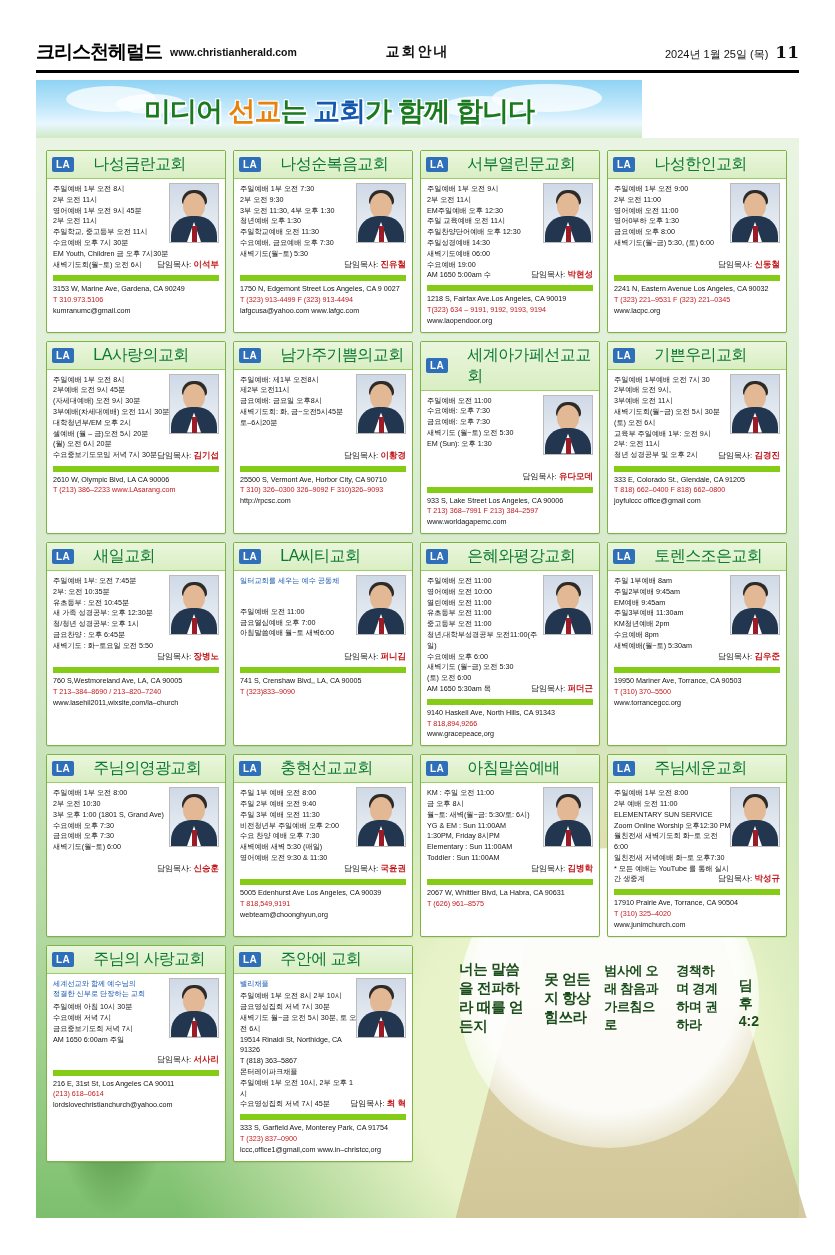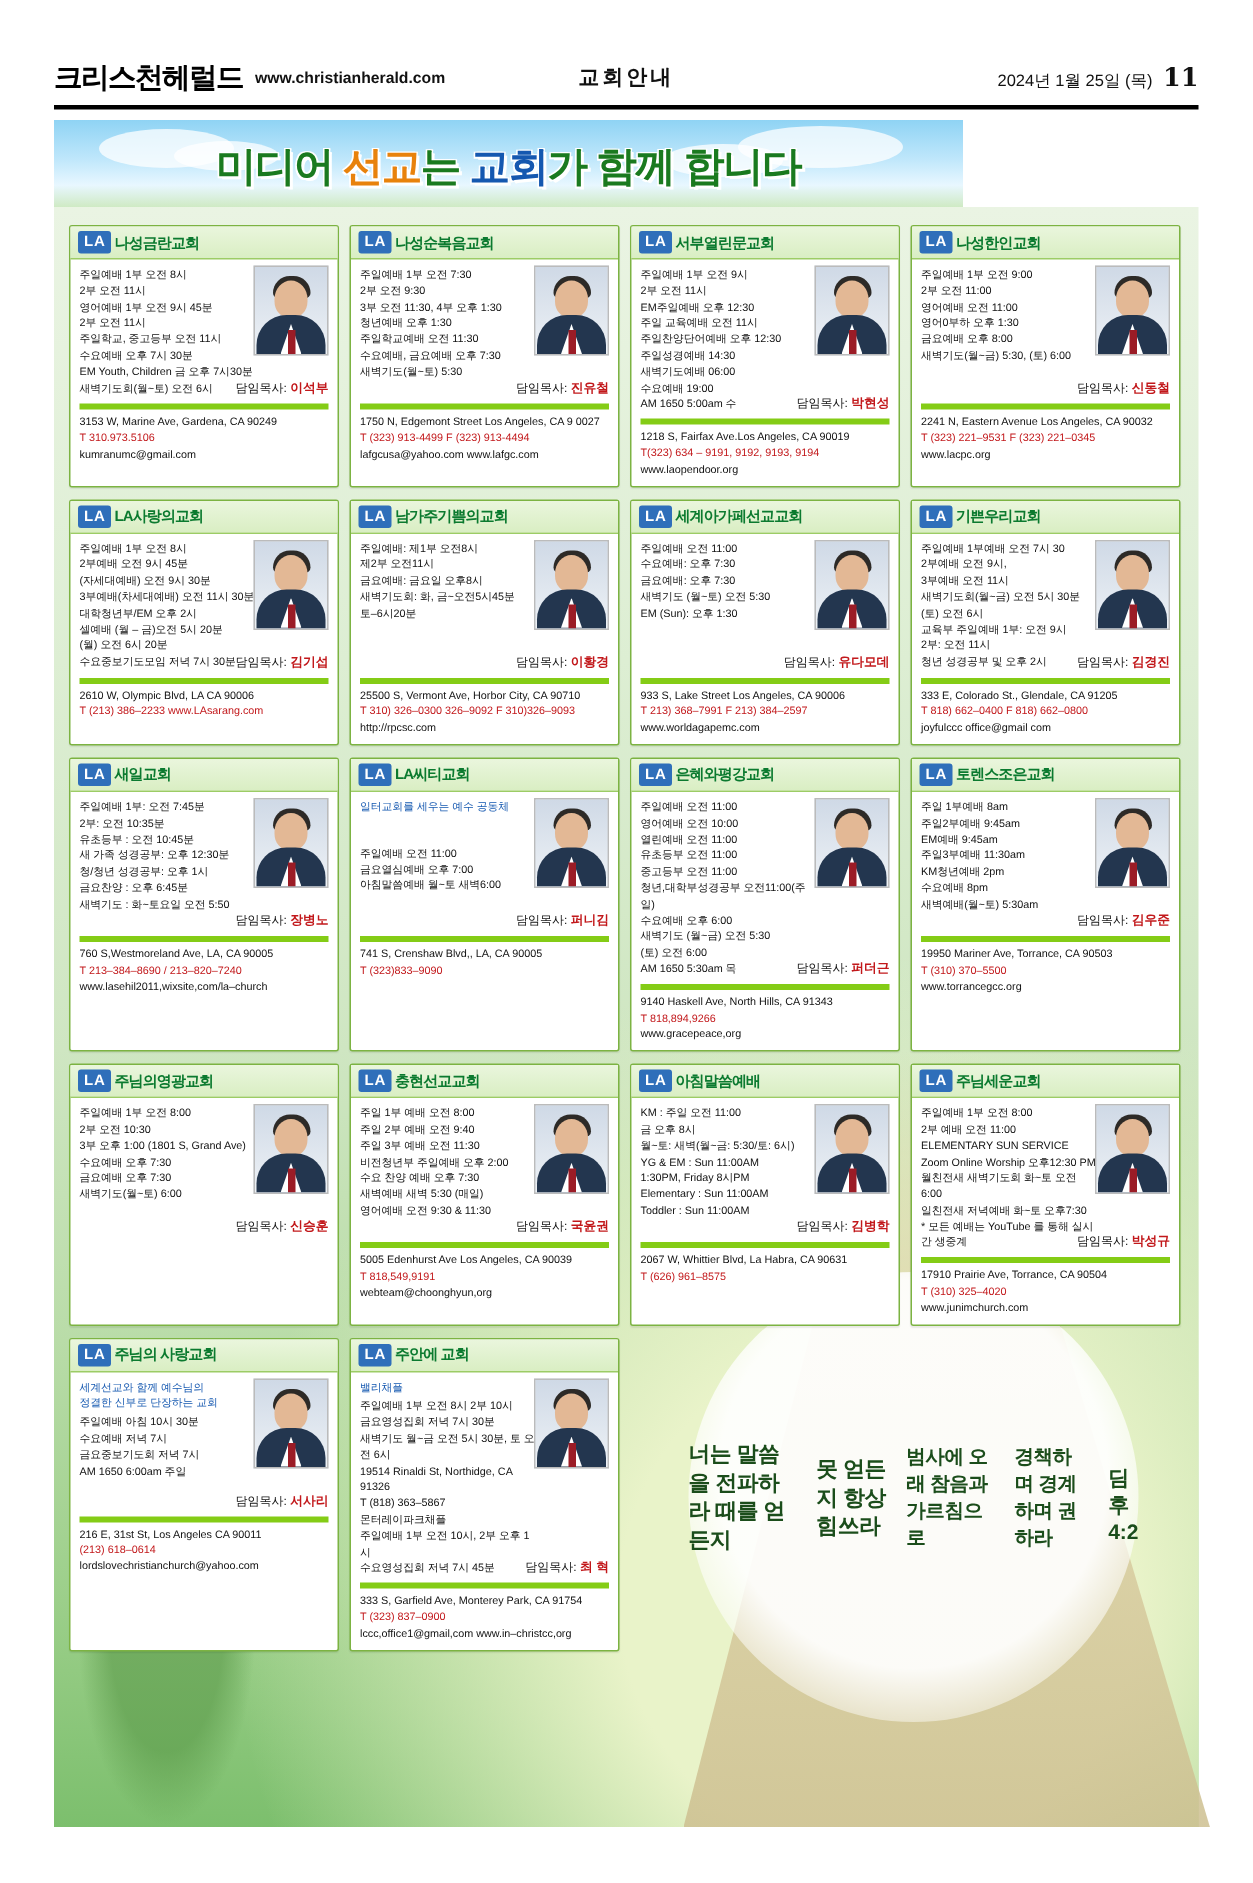--- a/index.html
+++ b/index.html
@@ -91,32 +91,32 @@
   .card {
     width:180px;
     background:#ffffff;
     border:1px solid #7cb342;
     border-radius:2px;
     padding:0;
     position:relative;
     box-shadow:0 1px 1px rgba(0,0,0,.08);
   }
   .card-head {
-    display:flex; align-items:center; gap:2px;
+    display:flex; align-items:center; gap:19px;
     background:linear-gradient(180deg,#eaf6dd 0%, #d9eec3 100%);
     border-bottom:1px solid #9ccc65;
     padding:3px 5px;
   }
   .la-badge {
     display:inline-block; background:#2f6fba; color:#fff;
     font-weight:bold; font-size:10px; line-height:13px;
     padding:1px 4px; border-radius:2px; letter-spacing:.5px;
   }
   .church-name {
-    font-size:10px; font-weight:bold; color:#0b7a2f; letter-spacing:-.6px;
+    font-size:16px; font-weight:normal; color:#0b7a2f; letter-spacing:-.6px;
   }
   .card-body { padding:5px 6px 4px 6px; position:relative; min-height:96px; }
   .sched { font-size:7.2px; line-height:1.5; color:#111; width:118px; }
   .portrait {
     position:absolute; right:6px; top:4px; width:50px; height:60px;
     border:1px solid #bbb; background:#dfe6ee; overflow:hidden;
   }
   .p-bg { position:absolute; inset:0; background:linear-gradient(180deg,#cfd9e6 0%, #eef2f6 100%); }
   .p-head { position:absolute; left:50%; top:9px; width:22px; height:25px; margin-left:-11px;
             border-radius:50% 50% 45% 45%; background:#e3b895; }
@@ -127,21 +127,21 @@
   .p-shirt { position:absolute; left:50%; bottom:0; width:14px; height:20px; margin-left:-7px;
             background:#ffffff; clip-path:polygon(50% 0,100% 100%,0 100%); }
   .p-tie { position:absolute; left:50%; bottom:0; width:5px; height:16px; margin-left:-2.5px;
             background:#9b1c26; }
   .pastor {
     position:absolute; right:6px; bottom:4px;
     font-size:8px; color:#111; white-space:nowrap;
   }
   .pastor b { color:#c2181b; font-size:8.5px; }
   .card-foot {
-    border-top:4px solid #84cc16; margin:0 6px; padding:3px 0 5px 0;
+    border-top:6px solid #84cc16; margin:0 6px; padding:3px 0 5px 0;
     font-size:7.2px; line-height:1.5; color:#111;
   }
   .card-foot .tel-red { color:#c2181b; }
   .card-foot .link { color:#111; }
 </style>
 </head>
 <body>
 
 <div class="page">
 

